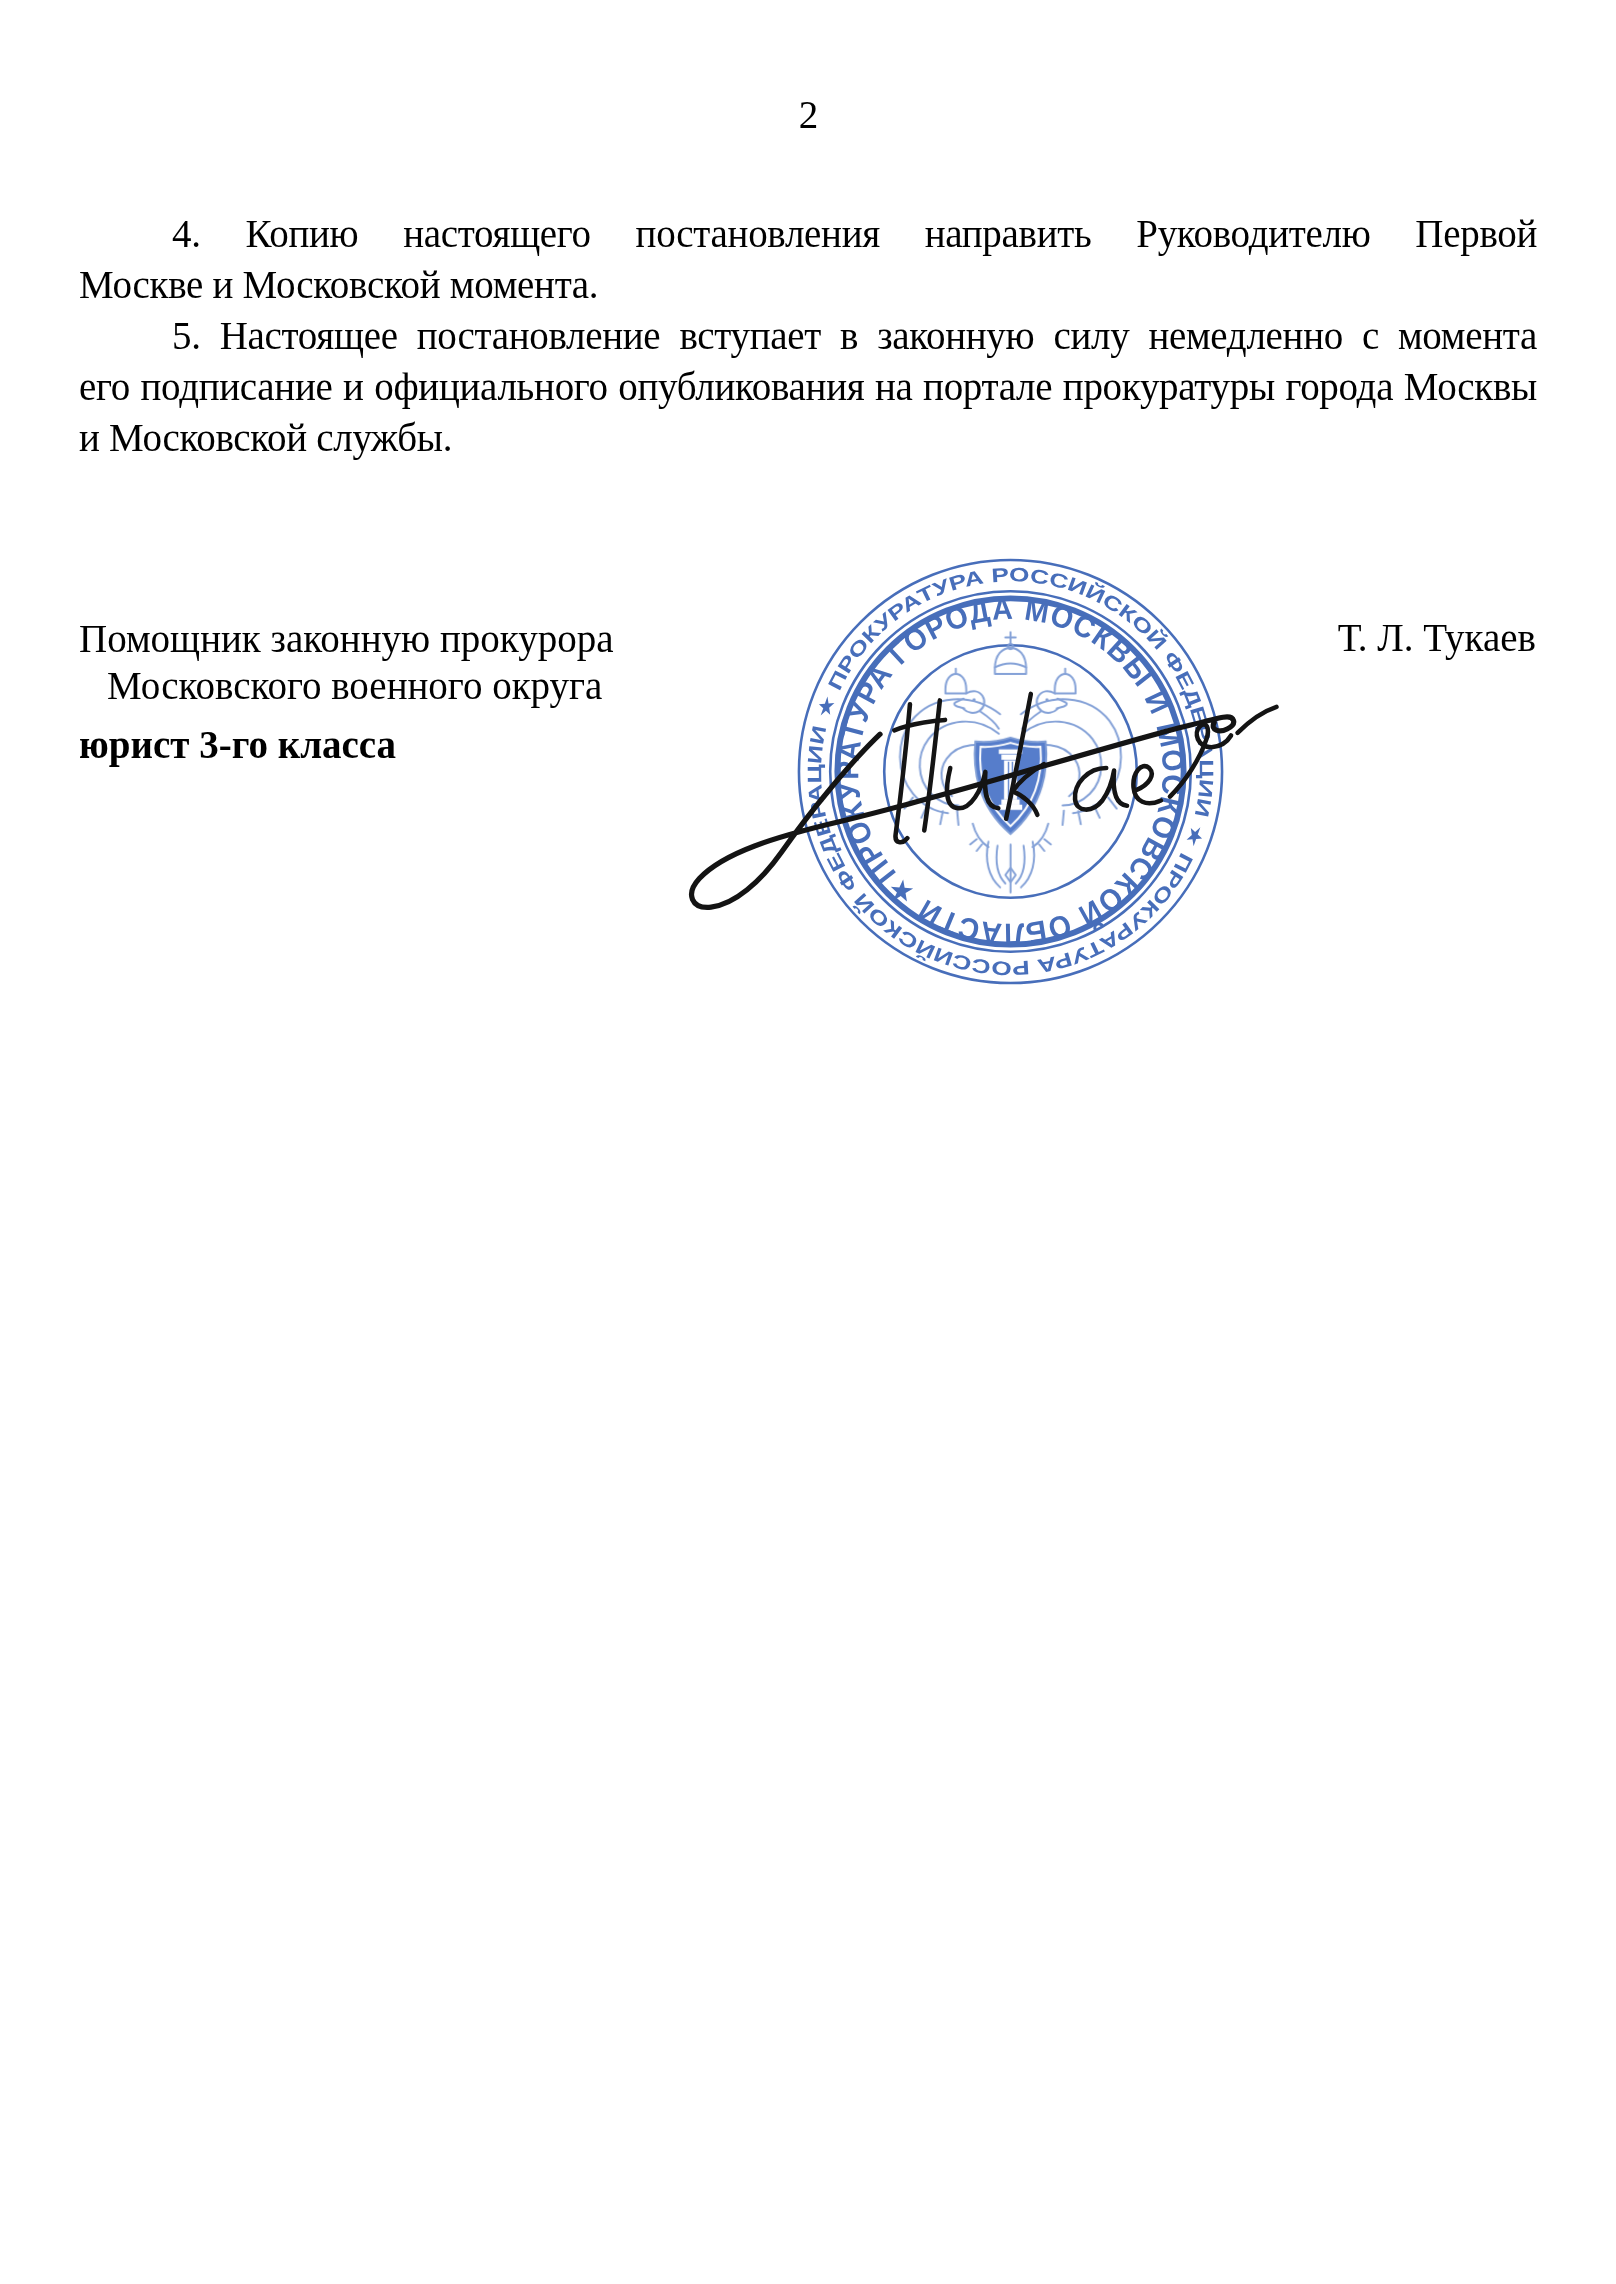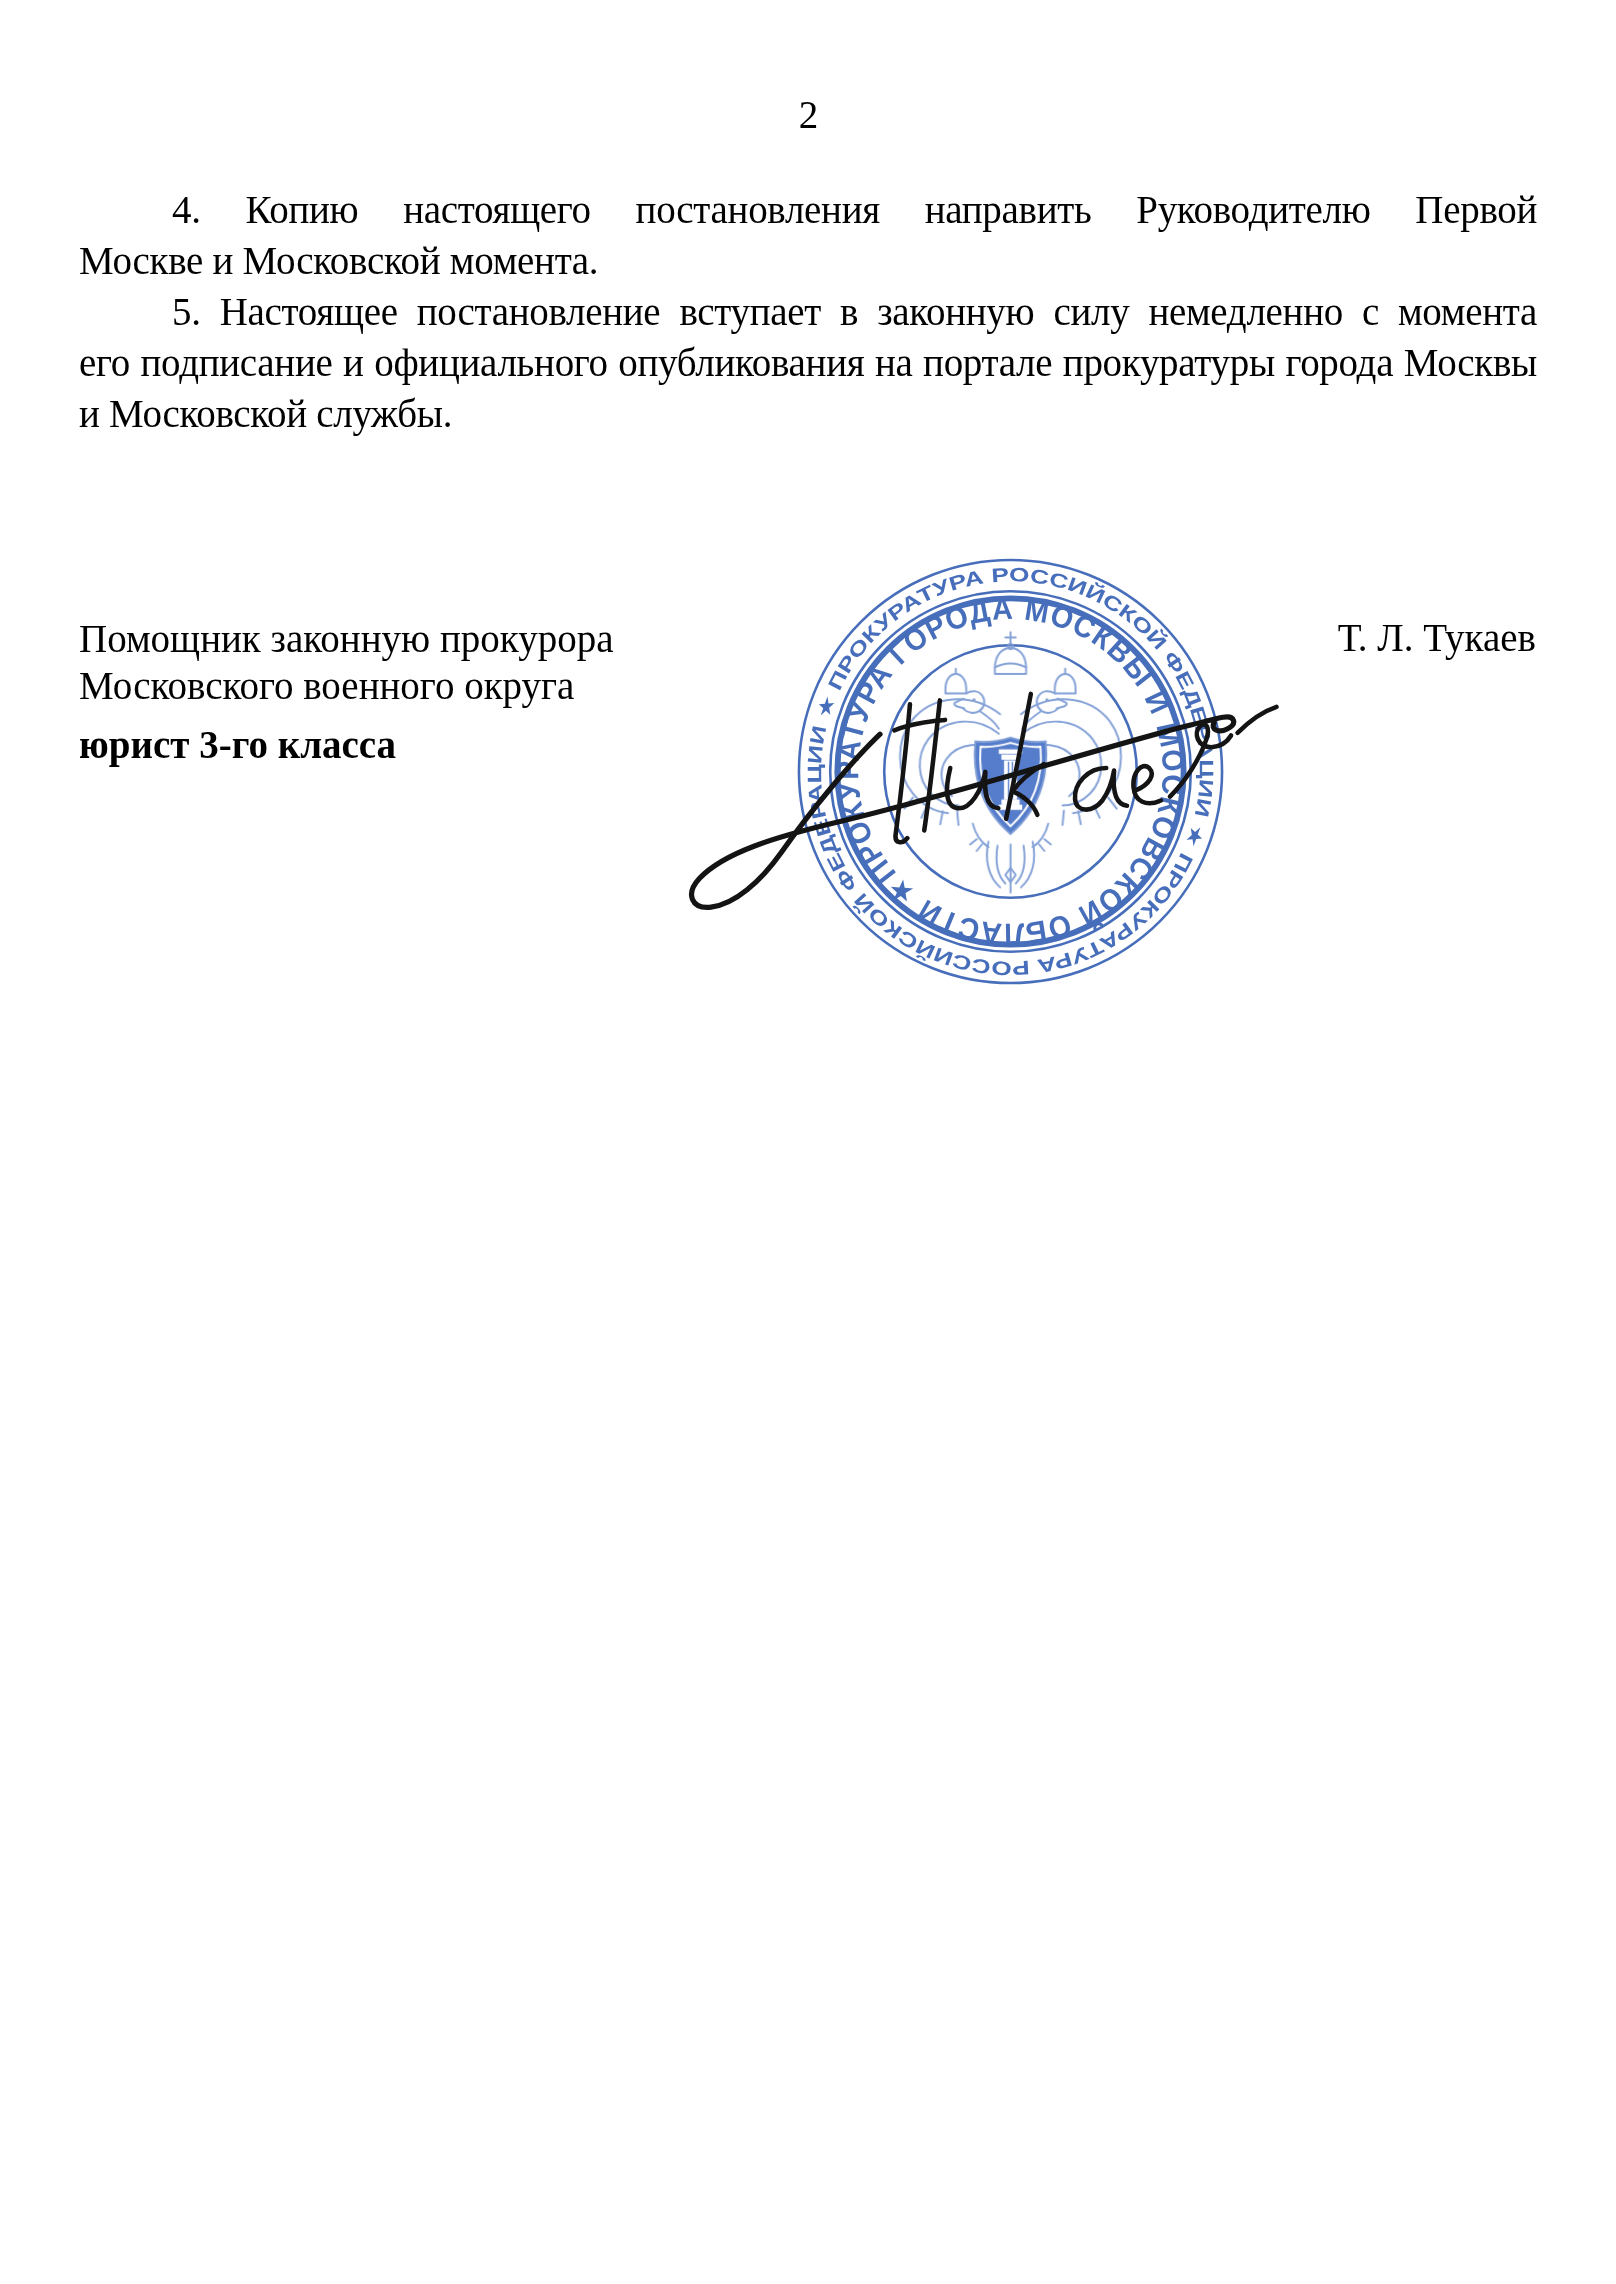--- a/index.html
+++ b/index.html
@@ -9,21 +9,21 @@
     background:#ffffff;
     font-family:"Liberation Serif","DejaVu Serif",serif;
     color:#000;
     overflow:hidden;
   }
   .page-number{
     position:absolute;top:95px;left:0;width:1617px;
     text-align:center;font-size:39px;line-height:39px;
   }
   .bodytext{
-    position:absolute;top:184px;left:79px;width:1458px;
+    position:absolute;top:208px;left:79px;width:1458px;
     font-size:39px;line-height:51px;letter-spacing:-0.3px;
   }
   .line{white-space:nowrap;}
   .line.j{text-align:justify;text-align-last:justify;}
   .line.indent{text-indent:93px;}
   .sig-line{
     position:absolute;left:79px;
     font-size:39px;line-height:51px;white-space:nowrap;
   }
   .sig-name{
@@ -53,21 +53,21 @@
 
   <div class="bodytext">
     <div class="line j indent"><span>4.</span> <span>Копию настоящего постановления направить Руководителю Первой</span></div>
     <div class="line">Москве и Московской момента.</div>
     <div class="line j indent"><span>5.</span> <span>Настоящее постановление вступает в законную силу немедленно с момента</span></div>
     <div class="line j">его подписание и официального опубликования на портале прокуратуры города Москвы</div>
     <div class="line">и Московской службы.</div>
   </div>
 
   <div class="sig-line" style="top:613px;">Помощник законную прокурора</div>
-  <div class="sig-line" style="top:660px;">Московского военного округа</div>
+  <div class="sig-line" style="top:660px;margin-left:28px;">Московского военного округа</div>
   <div class="sig-line" style="top:719px;font-weight:bold;">юрист 3-го класса</div>
   <div class="sig-name">Т. Л. Тукаев</div>
 
   <div class="stamp">
     <svg viewBox="-328 -328 656 656">
       <defs>
         <path id="ringOuterPath" d="M -262.8,-122.6 A 290 290 0 1 1 262.8,122.6 A 290 290 0 1 1 -262.8,-122.6"></path>
         <path id="ringInnerPath" d="M -173.9,156.6 A 234 234 0 1 1 173.9,-156.6 A 234 234 0 1 1 -173.9,156.6"></path>
       </defs>
 

